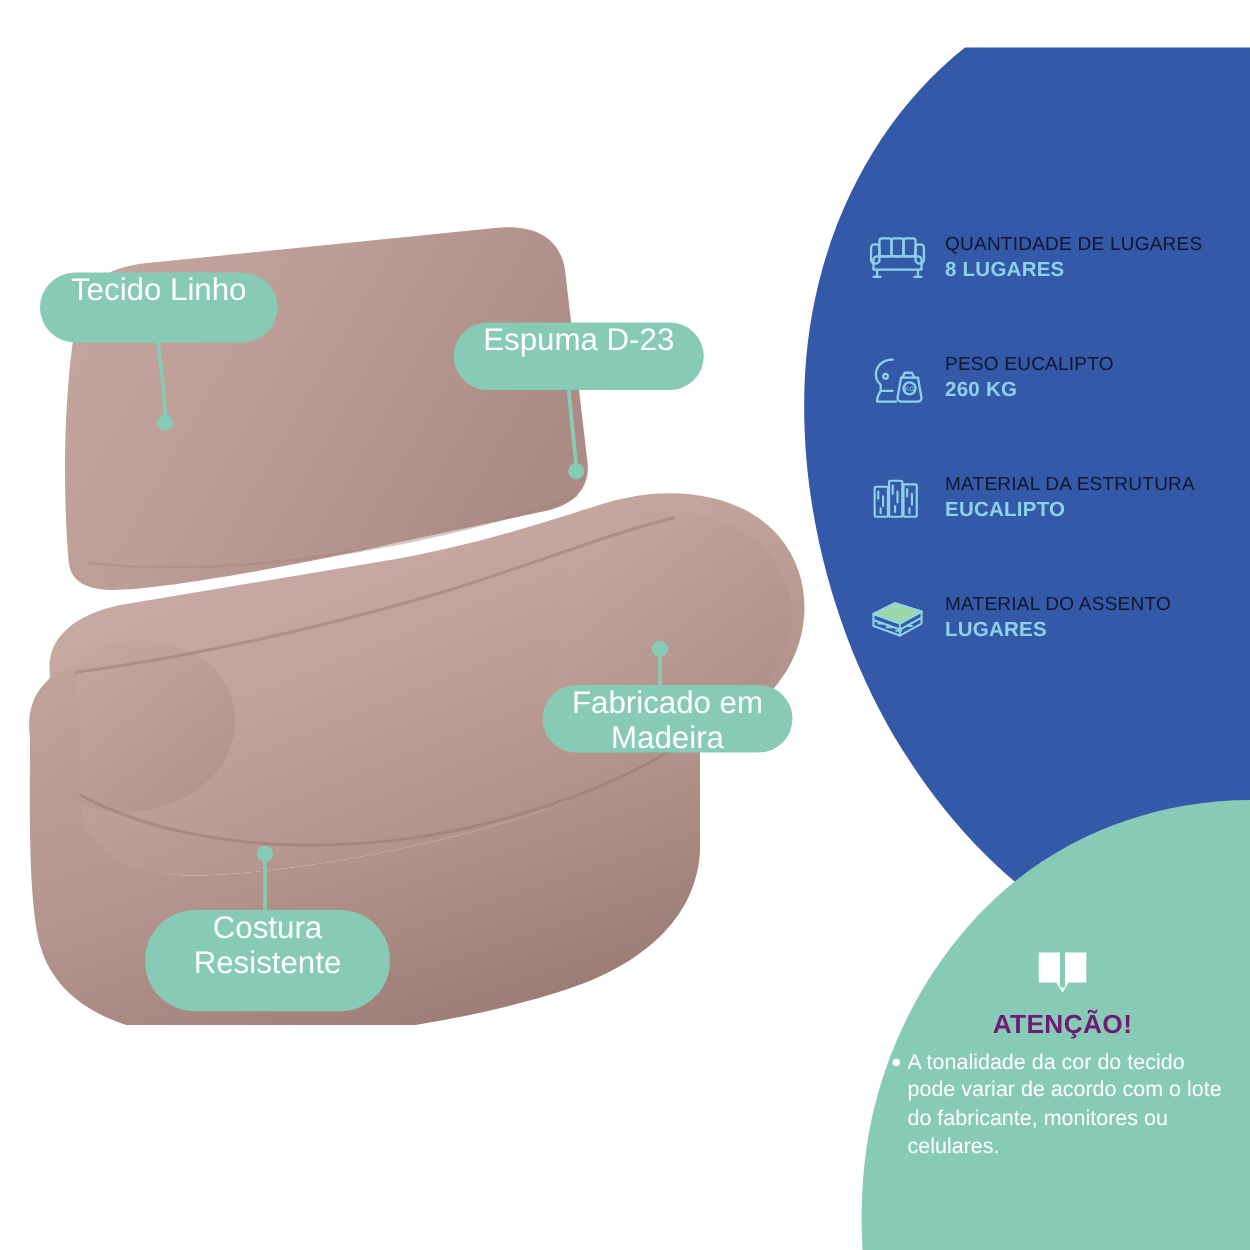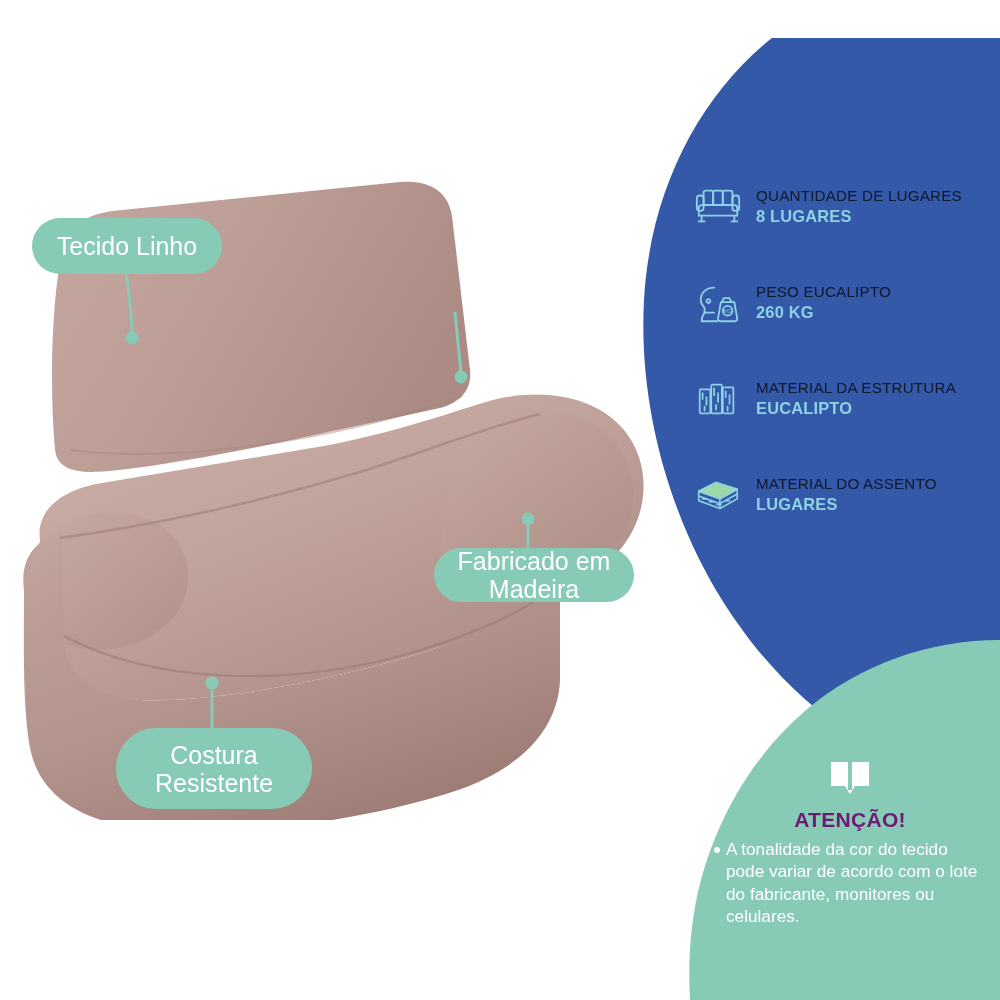--- a/index.html
+++ b/index.html
@@ -122,21 +122,21 @@
     background: #ffffff;
   }
 
   
   .callout {
     position: absolute;
     background: #87cbb6;
     color: #ffffff;
     border-radius: 40px;
     display: flex;
-    align-items: center;
+    align-items: flex-start;
     justify-content: center;
     text-align: center;
     line-height: 1.12;
     padding: 0 22px;
     box-sizing: border-box;
     white-space: pre-line;
   }
   .leader {
     position: absolute;
     pointer-events: none;
@@ -274,20 +274,23 @@
     <circle cx="528" cy="519" r="6.5" fill="#87cbb6"></circle>
 
     <path fill="none" stroke="#87cbb6" stroke-width="3" d="M 212,688 L 212,730"></path>
     <circle cx="212" cy="683" r="6.5" fill="#87cbb6"></circle>
   </svg>
 
   <div class="callout" id="callout-tecido">
     <span>Tecido Linho</span>
   </div>
 
+  <div class="callout" id="callout-espuma">
+    <span>Espuma D-23</span>
+  </div>
 
   <div class="callout" id="callout-madeira">
     <span>Fabricado em
 Madeira</span>
   </div>
 
   <div class="callout" id="callout-costura">
     <span>Costura
 Resistente</span>
   </div>

